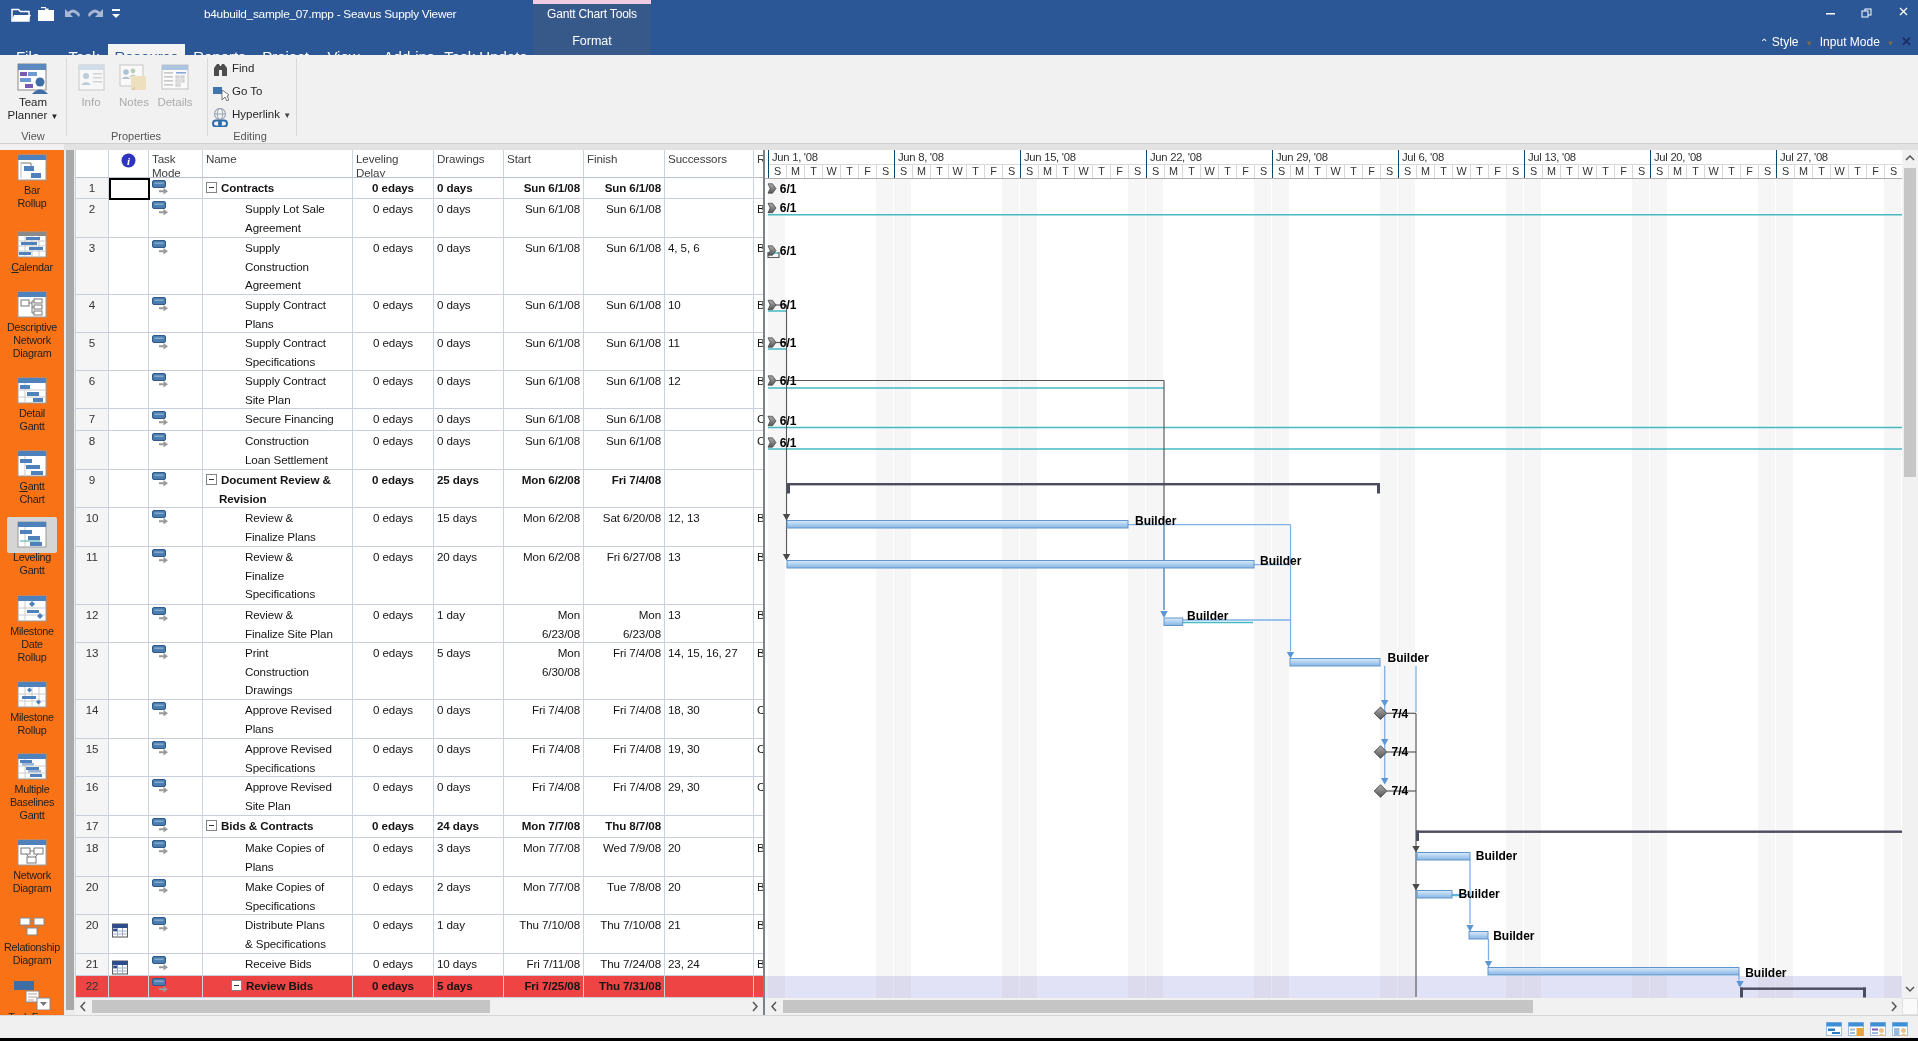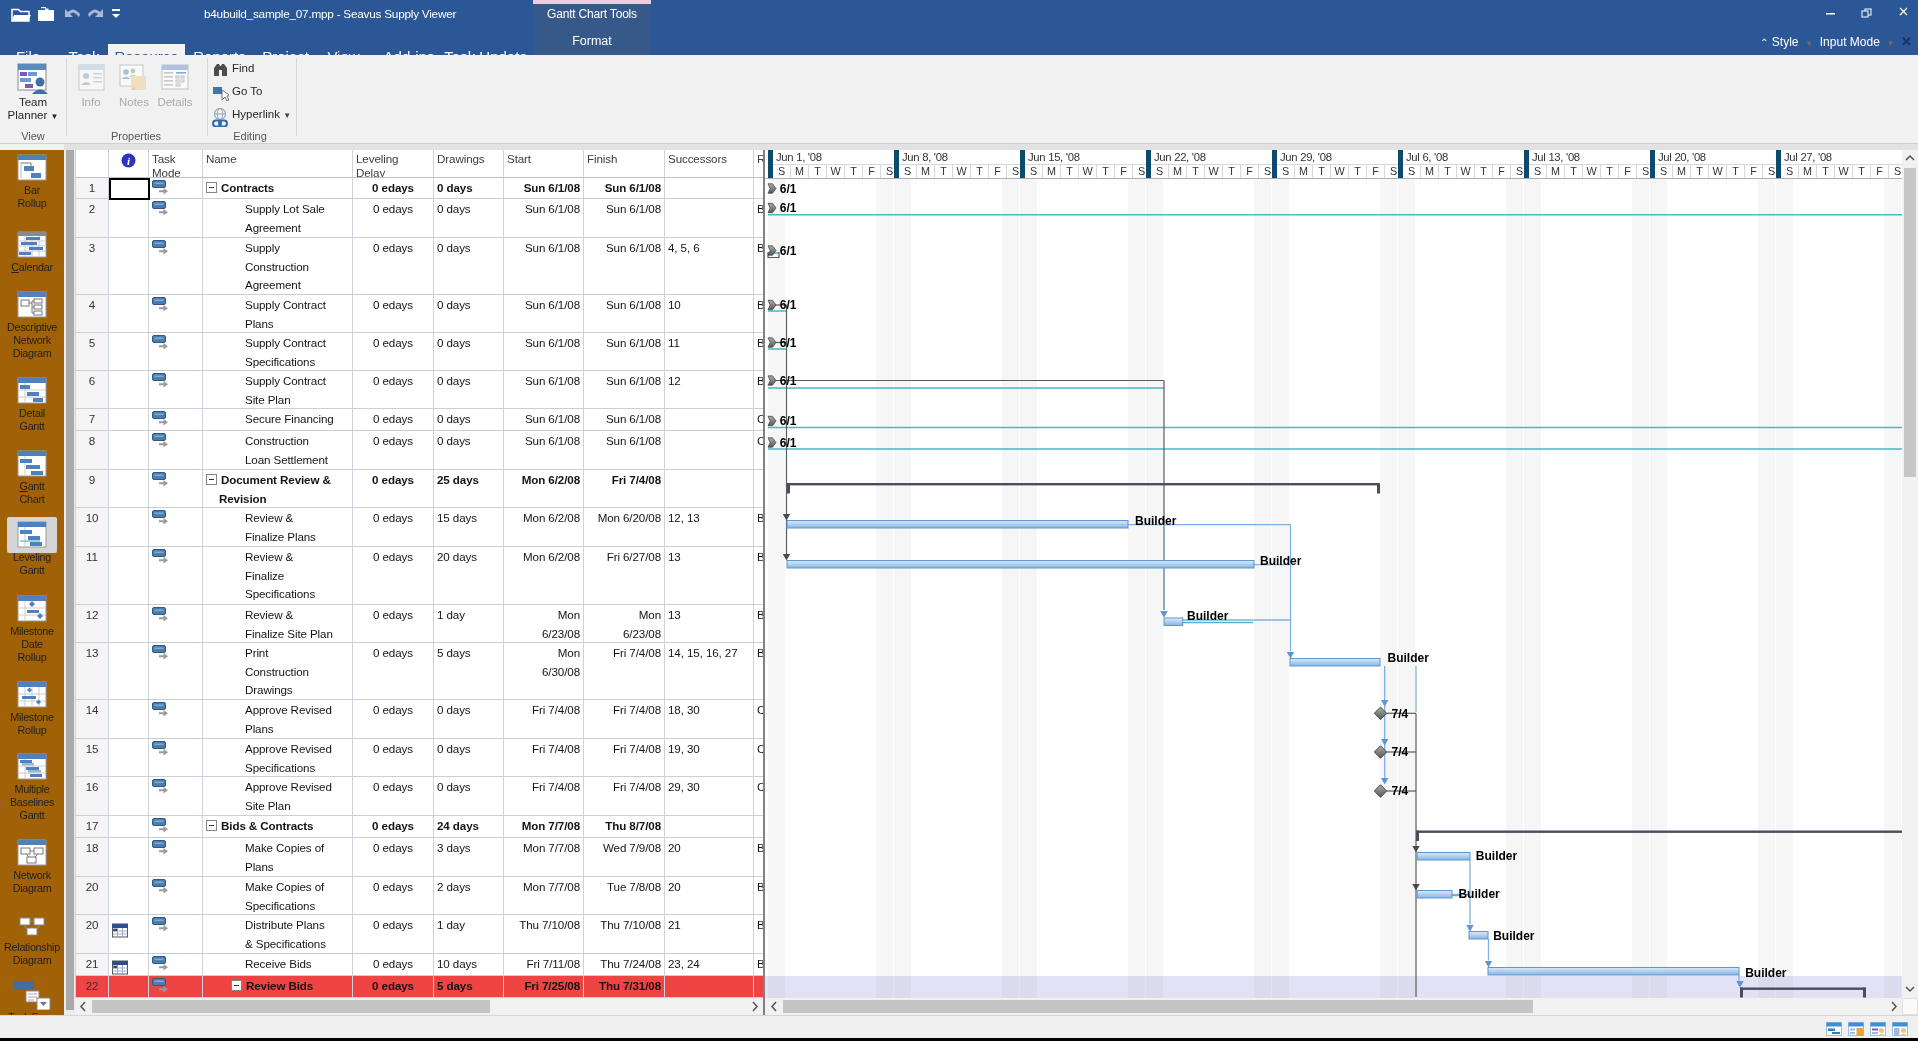--- a/index.html
+++ b/index.html
@@ -22,21 +22,21 @@
 #winbtns{position:absolute;right:0;top:0;width:110px;height:28px}
 
 #ribbon{position:absolute;left:0;top:55px;width:1918px;height:89px;background:#f1f1f1;border-bottom:1px solid #d0d0d0}
 .rsep{position:absolute;top:3px;width:1px;height:78px;background:#d9d9d9}
 .glabel{position:absolute;top:75px;font-size:11px;color:#565656;text-align:center}
 .biglbl{font-size:11.5px;color:#262626;text-align:center;line-height:13px}
 .graylbl{font-size:11.5px;color:#ababab;text-align:center}
 .smalllbl{font-size:11.5px;color:#262626}
 
 #gapstrip{position:absolute;left:64px;top:144px;width:1854px;height:6px;background:#e2e2e2}
-#sidebar{position:absolute;left:0;top:150px;width:64px;height:865px;background:#a16207;overflow:hidden}
+#sidebar{position:absolute;left:0;top:150px;width:64px;height:865px;background:#f97316;overflow:hidden}
 .sbitem{position:absolute;left:0;width:64px;text-align:center;color:#222;font-size:10.8px;line-height:13px;letter-spacing:-0.3px}
 .sbicon{display:block;margin:0 auto 3px auto;position:relative;width:30px;height:27px}
 #sbscroll{position:absolute;left:64px;top:150px;width:11px;height:865px;background:#ececec}
 #sbthumb{position:absolute;left:65.5px;top:150px;width:8px;height:860px;background:#a9a9a9}
 
 #tablepane{position:absolute;left:75px;top:150px;width:688px;height:848px;background:#fff;border-left:1px solid #cdd3dd;overflow:hidden;font-size:11.6px;color:#141414;letter-spacing:-0.1px}
 .tr{display:flex;width:688px}
 .c{border-right:1px solid #ccd3dd;border-bottom:1px solid #c9cfda;padding:1px 3px 0 3px;overflow:hidden;line-height:18.5px}
 .n{width:33px;flex:0 0 33px;background:#f5f5f6;text-align:center;color:#333}
 .i{width:40px;flex:0 0 40px}
@@ -55,21 +55,21 @@
 .ind2{padding-left:42px}
 .ind2s{padding-left:42px}
 .ind2s .exp{margin-left:-14px}
 .exp{display:inline-block;width:11px;height:11px;border:1px solid #848484;background:#fff;position:relative;vertical-align:-1px;margin-right:4px}
 .exp:after{content:"";position:absolute;left:2px;top:4px;width:5px;height:1px;background:#333}
 .selrow .c{background:#ef4444}
 .sel1{position:absolute;left:33px;top:28px;width:41px;height:22px;border:2px solid #000}
 
 #split{position:absolute;left:763px;top:150px;width:2px;height:865px;background:#7d828a}
 #gantt{position:absolute;left:765px;top:150px;width:1137px;height:848px;background:#fff;overflow:hidden}
-.wk{position:absolute;top:0;height:28px;border-left:5px solid #0c4a6e}
+.wk{position:absolute;top:0;height:28px;border-left:1px solid #0c4a6e}
 .wklbl{height:14px;font-size:11.3px;color:#333;padding:1px 0 0 3px;white-space:nowrap;letter-spacing:-0.3px}
 .days{display:flex;height:14px}
 .dy{width:18px;flex:0 0 18px;border-right:1px solid #d8d8d8;border-top:1px solid #d8d8d8;font-size:10.8px;color:#333;text-align:center;line-height:13px}
 #ghdrline{position:absolute;left:0;top:28px;width:1137px;height:1px;background:#aeaeae}
 .wkend{position:absolute;top:29px;height:819px;background:rgba(128,128,128,0.075)}
 #gselrow{position:absolute;left:0;top:826px;width:1137px;height:22px;background:#e2e2f6}
 
 .sbtrack{position:absolute;background:#f1f1f1}
 #statusbar{position:absolute;left:0;top:1015px;width:1918px;height:23px;background:#f0f0f0;border-top:1px solid #d6d6d6}
 #blackstrip{position:absolute;left:0;top:1038px;width:1918px;height:3px;background:#000}
@@ -452,21 +452,21 @@
         <div class="c i"></div>
         <div class="c tm"><svg width="19" height="16">
             <rect x="0.5" y="1.5" width="13" height="7" rx="1.5" fill="#4a7cb0" stroke="#2f5a85"></rect>
             <rect x="2.5" y="3.5" width="9" height="1.6" fill="#83a9cd"></rect>
             <path d="M7 11.2 h4.5 v-2.2 l4.5 3.2 -4.5 3.2 v-2.2 h-4.5 z" fill="#9a9a9a"></path>
           </svg></div>
         <div class="c nm ind2">Review &amp;<br>Finalize Plans</div>
         <div class="c ld">0 edays</div>
         <div class="c du">15 days</div>
         <div class="c st">Mon 6/2/08</div>
-        <div class="c fi">Mon 6/20/08</div>
+        <div class="c fi">Sat 6/20/08</div>
         <div class="c su">12, 13</div>
         <div class="c r">B</div>
       </div>
     <div class="tr" style="height:58px">
         <div class="c n">11</div>
         <div class="c i"></div>
         <div class="c tm"><svg width="19" height="16">
             <rect x="0.5" y="1.5" width="13" height="7" rx="1.5" fill="#4a7cb0" stroke="#2f5a85"></rect>
             <rect x="2.5" y="3.5" width="9" height="1.6" fill="#83a9cd"></rect>
             <path d="M7 11.2 h4.5 v-2.2 l4.5 3.2 -4.5 3.2 v-2.2 h-4.5 z" fill="#9a9a9a"></path>

